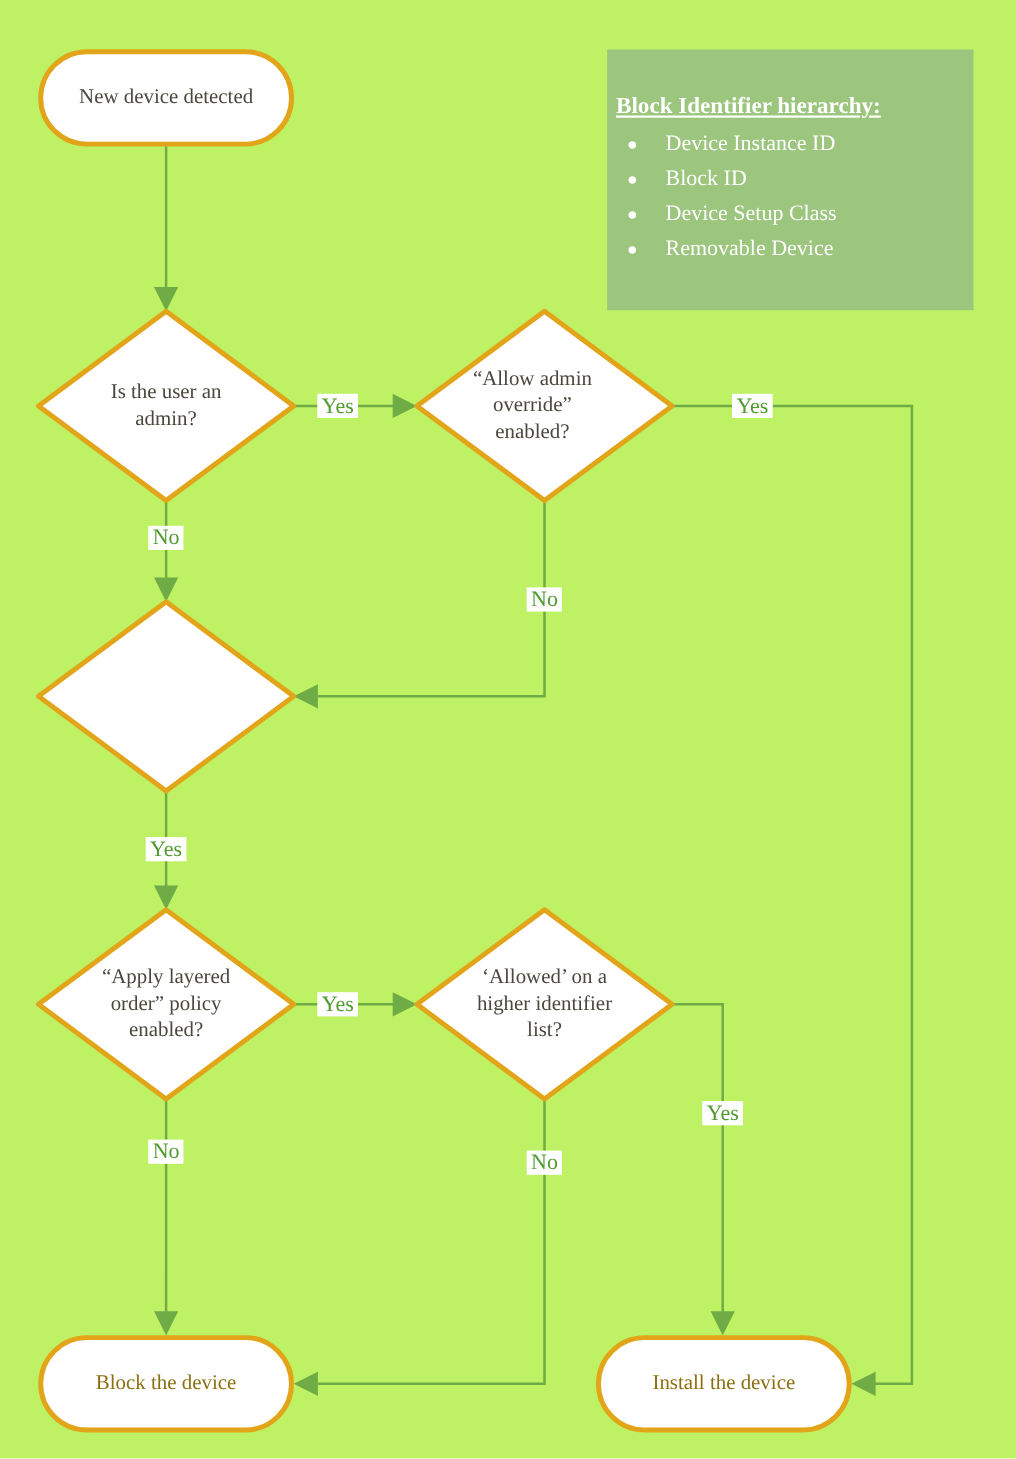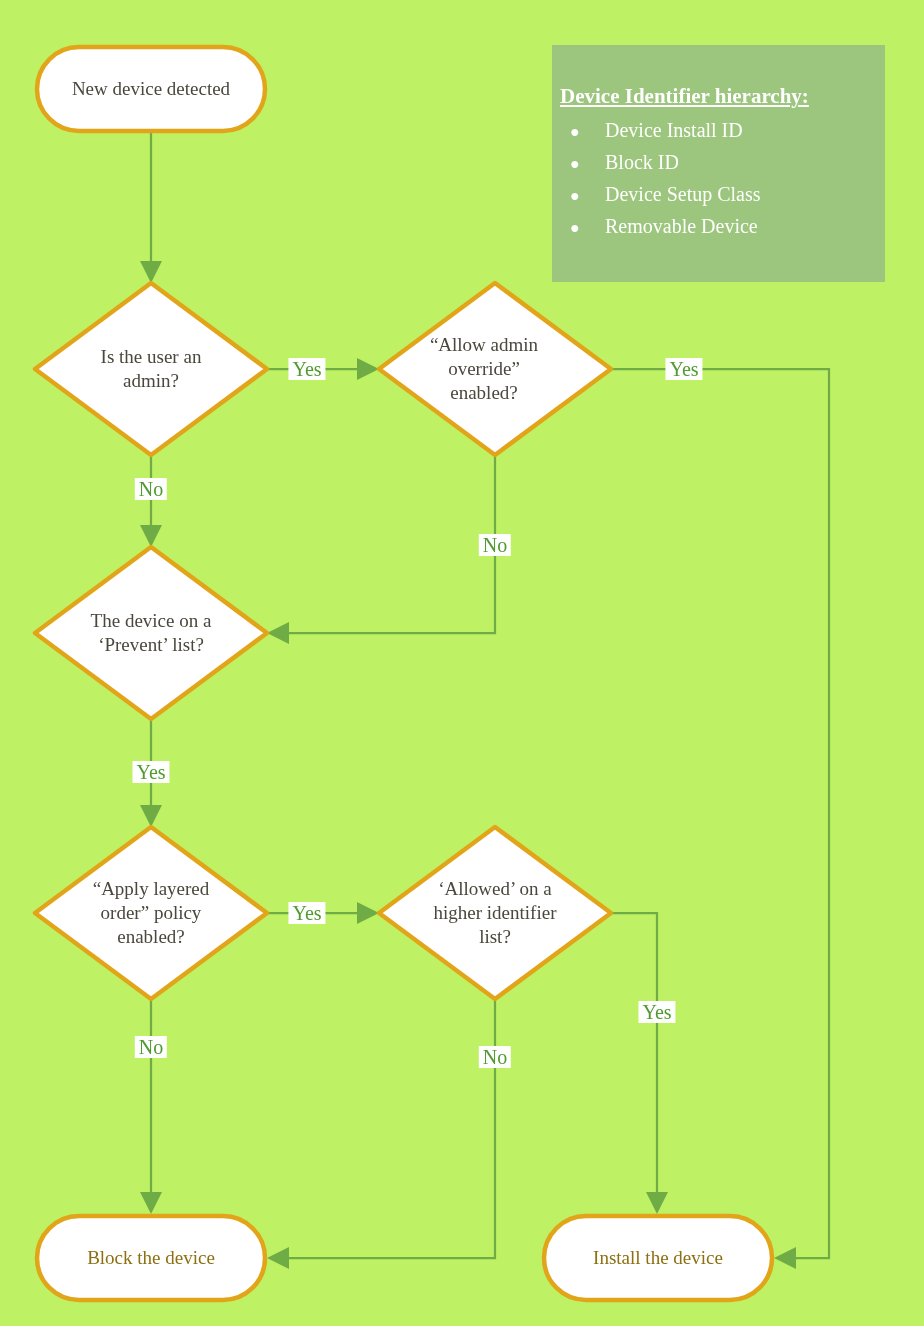--- a/index.html
+++ b/index.html
@@ -88,24 +88,20 @@
   </div>
   <div class="node-label" style="left:35px;top:283px;width:232px;height:172px;">
     <span class="inner">Is the user an
 admin?</span>
   </div>
   <div class="node-label" style="left:368px;top:283px;width:232px;height:172px;">
     <span class="inner">“Allow admin
 override”
 enabled?</span>
   </div>
-  <div class="node-label" style="left:35px;top:547px;width:232px;height:172px;">
-    <span class="inner">The device on a
-‘Prevent’ list?</span>
-  </div>
   <div class="node-label" style="left:35px;top:827px;width:232px;height:172px;">
     <span class="inner">“Apply layered
 order” policy
 enabled?</span>
   </div>
   <div class="node-label" style="left:379px;top:827px;width:232px;height:172px;">
     <span class="inner">‘Allowed’ on a
 higher identifier
 list?</span>
   </div>
@@ -120,24 +116,24 @@
   <div class="edge-label" style="left:151px;top:489px;">No</div>
   <div class="edge-label" style="left:684px;top:369px;">Yes</div>
   <div class="edge-label" style="left:495px;top:545px;">No</div>
   <div class="edge-label" style="left:151px;top:772px;">Yes</div>
   <div class="edge-label" style="left:307px;top:913px;">Yes</div>
   <div class="edge-label" style="left:151px;top:1047px;">No</div>
   <div class="edge-label" style="left:657px;top:1012px;">Yes</div>
   <div class="edge-label" style="left:495px;top:1057px;">No</div>
 
   <div class="info-panel">
-    <div class="info-title">Device Identifier hierarchy:</div>
+    <div class="info-title">Block Identifier hierarchy:</div>
     <div class="info-item">
       <span class="dot">●</span>
-      <span>Device Install ID</span>
+      <span>Device Instance ID</span>
     </div>
     <div class="info-item">
       <span class="dot">●</span>
       <span>Block ID</span>
     </div>
     <div class="info-item">
       <span class="dot">●</span>
       <span>Device Setup Class</span>
     </div>
     <div class="info-item">

